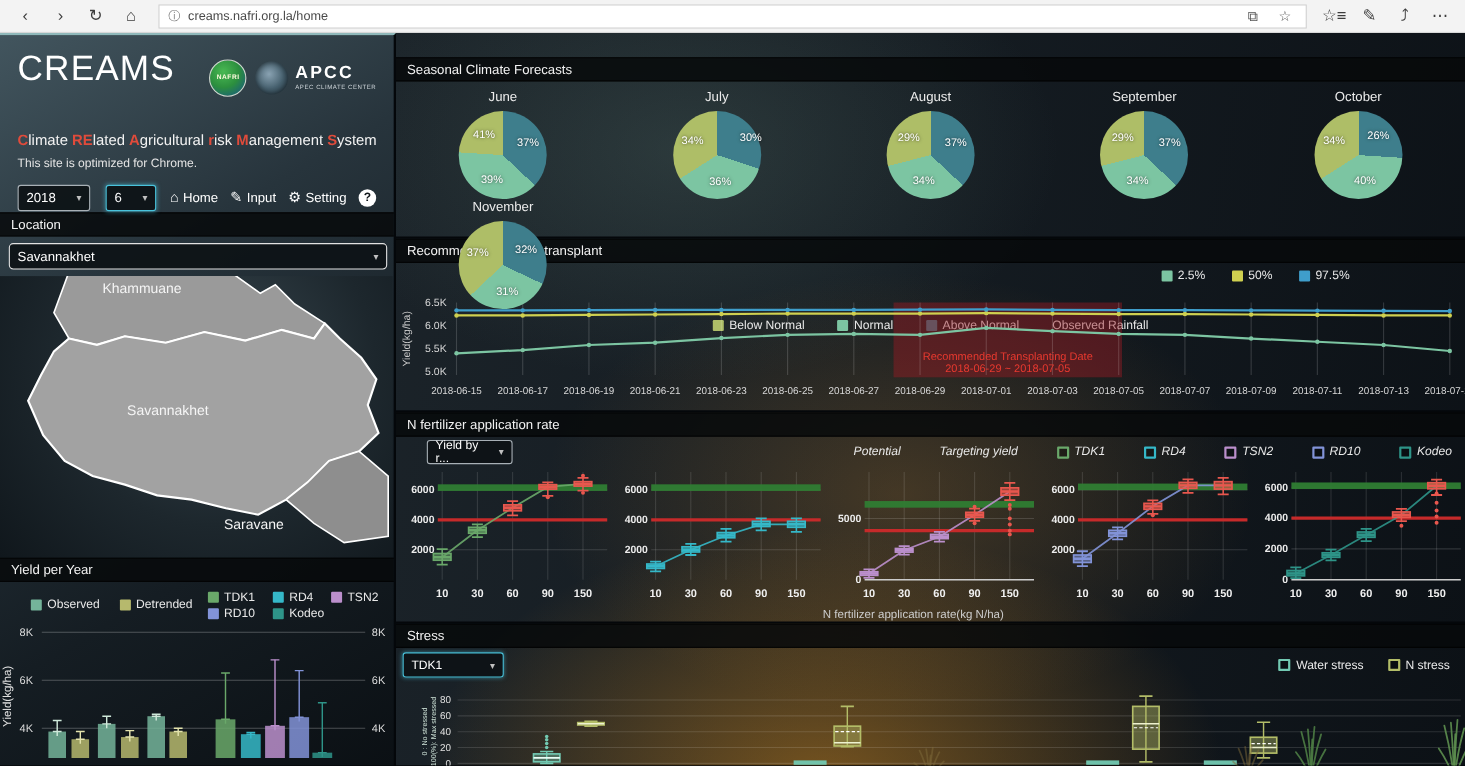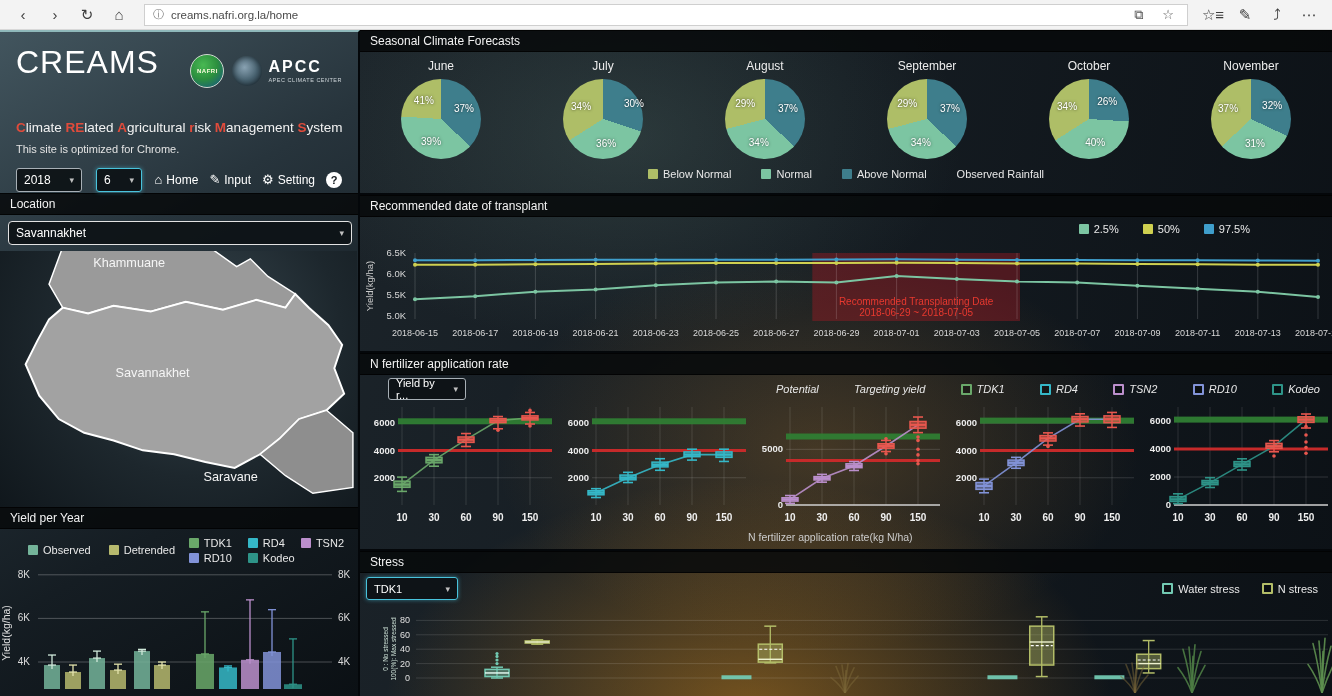--- a/index.html
+++ b/index.html
@@ -76,36 +76,36 @@
   #yield-chart { display:block; width:357px; height:120px; }
 
   
   .main { flex:1; display:flex; flex-direction:column;
     background:
       radial-gradient(ellipse 52% 48% at 40% 102%, rgba(213,138,28,.50), transparent 72%),
       radial-gradient(ellipse 46% 42% at 47% 63%, rgba(152,106,44,.36), transparent 72%),
       radial-gradient(ellipse 50% 45% at 27% 16%, rgba(96,126,118,.28), transparent 70%),
       linear-gradient(100deg,#1b2329 0%,#151c22 45%,#0c1116 100%); }
   section.panel { width:972px; }
-  .panel-forecasts { height:163px; }
+  .panel-forecasts { height:163px;margin-top:22px; }
   .panel-transplant { height:158px; border-top:2px solid #04070a; }
   .panel-fert { height:198px; border-top:2px solid #04070a; }
   .panel-stress { height:147px; border-top:2px solid #04070a; }
 
-  .pies { display:grid; grid-template-columns:repeat(6,1fr); padding-top:7px; }
+  .pies { display:grid; grid-template-columns:repeat(5,1fr); padding-top:7px; }
   .pie-cell { text-align:center; }
   .pie-title { font-size:12px; color:#ececec; margin-bottom:6px; }
   .pie { position:relative; width:80px; height:80px; border-radius:50%; margin:0 auto; }
   .pie-label { position:absolute; width:30px; text-align:center; font-size:10px;
     color:#fff; text-shadow:0 0 3px rgba(0,0,0,.7); }
   .pie-legend { display:flex; justify-content:center; gap:30px; margin-top:9px;
     font-size:11px; color:#e8e8e8; }
 
   .tp-legend { height:24px; display:flex; align-items:center; justify-content:flex-end;
-    gap:24px; padding-right:82px; font-size:11px; color:#e8e8e8; }
+    gap:24px; padding-right:105px; font-size:11px; color:#e8e8e8; }
   #tp-chart { display:block; width:972px; height:112px; }
 
   .fert-controls { height:26px; display:flex; align-items:center; padding:2px 12px 0 28px; }
   .dd.fert-dd { width:78px; height:22px; font-size:11px; }
   .fert-legend { flex:1; display:flex; align-items:center; justify-content:space-between;
     margin-left:310px; font-size:11px; color:#e8e8e8;font-style:italic; }
   .fert-charts { display:flex; padding-left:2px; }
   .fert-charts svg { display:block; width:194px; height:132px; }
   .fert-xlabel { font-size:10.5px; color:#cccccc; margin:-2px 0 0 388px; }
 

